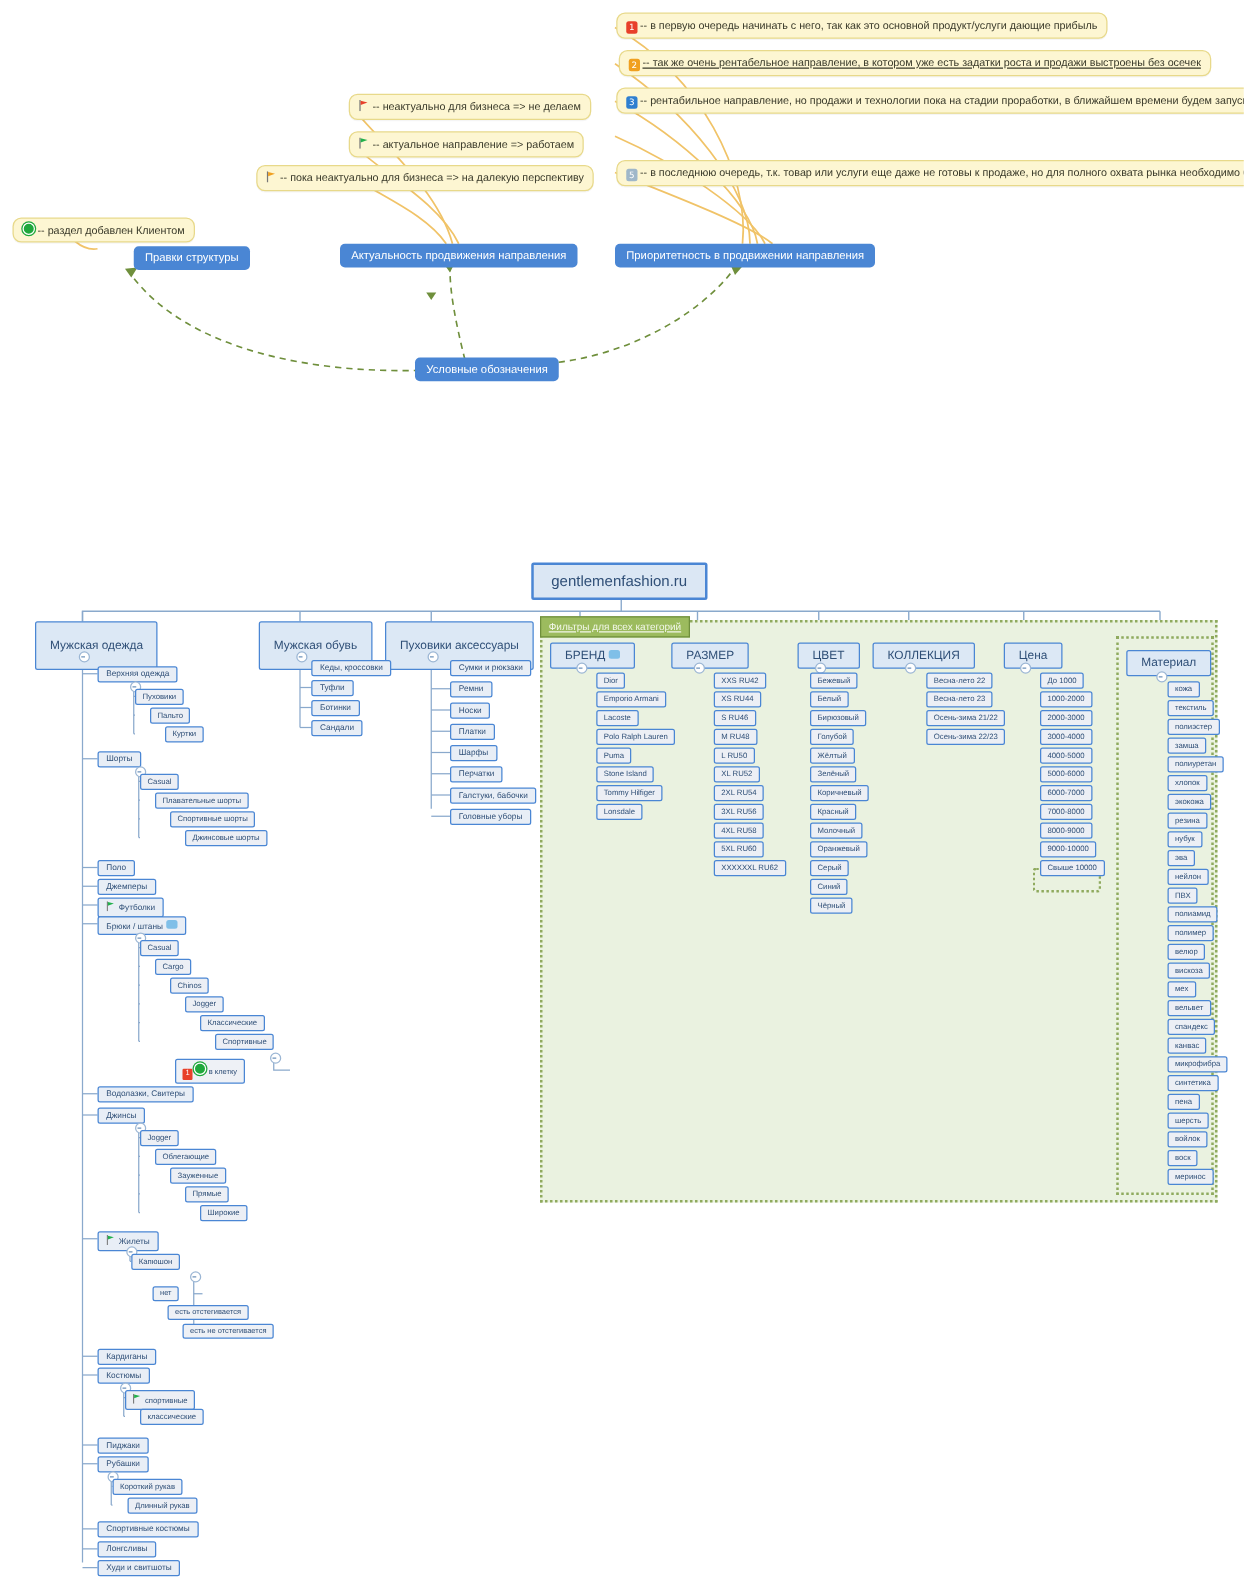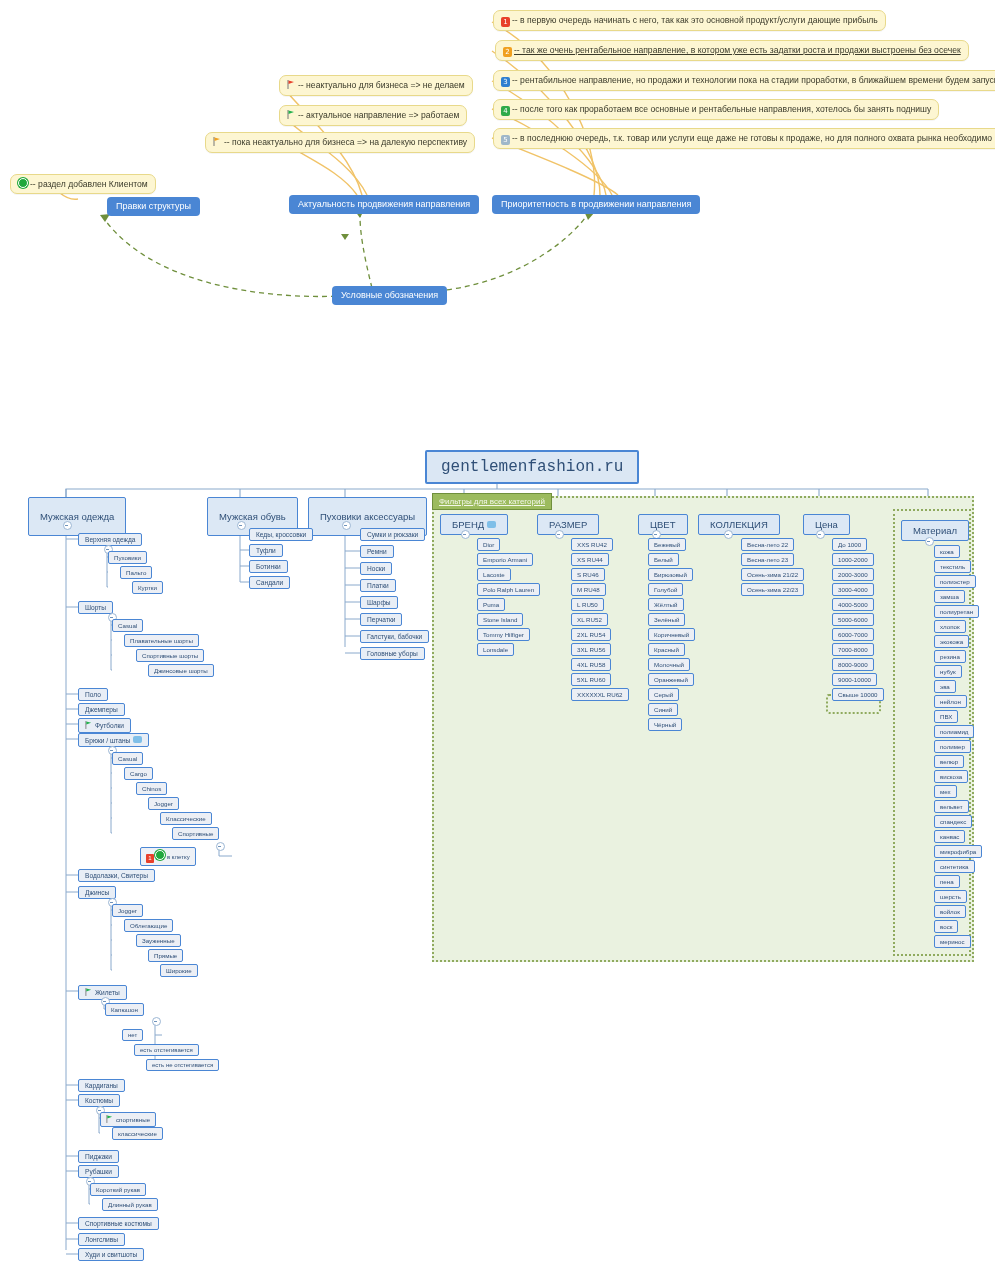--- a/index.html
+++ b/index.html
@@ -19,21 +19,21 @@
   .b4{background:#2faa4a}.b5{background:#9fb7c9}
   .flag{display:inline-block;margin-right:3px;vertical-align:-1px;}
 
   
   .bluenode{position:absolute;background:#4a86d4;color:#fff;border-radius:4px;
         font-size:9px;line-height:13px;padding:3px 9px;white-space:nowrap;text-align:center;}
 
   
   .mbox{position:absolute;background:#dce8f5;border:1.4px solid #4a86d4;border-radius:2px;
         color:#2f4f77;white-space:nowrap;box-sizing:border-box;}
-  .lvl0{font-size:16px;padding:6px 14px;background:#dbe7f4;border-width:2px;font-family:Liberation Mono, monospace;}
+  .lvl0{font-size:12px;padding:6px 14px;background:#dbe7f4;border-width:2px;}
   .lvl1{font-size:9.5px;padding:13px 11px;}
   .lvl2{font-size:6.6px;padding:2px 6px;background:#e8eef6;}
   .lvl3{font-size:6.2px;padding:2px 5px;background:#eceff5;}
   .lvl4{font-size:6.0px;padding:2px 5px;background:#eef1f6;}
   .filtcol{font-size:9.5px;padding:4px 11px;background:#dce8f5;}
 
   
   .filterbox{position:absolute;background:#eaf2e0;border:2px dotted #8faa5e;box-sizing:border-box;}
   .filterhdr{position:absolute;background:#9cbb5e;border:1.5px solid #6f8f3c;color:#f2f7e9;
         font-size:8px;line-height:11px;padding:2px 6px;white-space:nowrap;text-decoration:underline;}
@@ -248,23 +248,20 @@
 
   <div class="note" style="left:493px;top:10px;">
     <span class="badge b1">1</span><span>-- в первую очередь начинать с него, так как это основной продукт/услуги дающие прибыль</span>
   </div>
   <div class="note" style="left:495px;top:40px;text-decoration:underline;">
     <span class="badge b2">2</span><span>-- так же очень рентабельное направление, в котором уже есть задатки роста и продажи выстроены без осечек</span>
   </div>
   <div class="note" style="left:493px;top:70px;">
     <span class="badge b3">3</span><span>-- рентабильное направление, но продажи и технологии пока на стадии проработки, в ближайшем времени будем запускать</span>
   </div>
-  <div class="note" style="left:493px;top:99px;">
-    <span class="badge b4">4</span><span>-- после того как проработаем все основные и рентабельные направления, хотелось бы занять поднишу</span>
-  </div>
   <div class="note" style="left:493px;top:128px;">
     <span class="badge b5">5</span><span>-- в последнюю очередь, т.к. товар или услуги еще даже не готовы к продаже, но для полного охвата рынка необходимо будет</span>
   </div>
 
   <div class="note" style="left:279px;top:75px;">
     <span class="flag">
       <svg width="8" height="9" viewBox="0 0 8 9">
           <path d="M1 0 L1 9" stroke="#777" stroke-width="1"></path>
           <path d="M1.5 0.5 L7 2 L1.5 4 Z" fill="#e8402a"></path>
         </svg>
@@ -285,21 +282,21 @@
           <path d="M1.5 0.5 L7 2 L1.5 4 Z" fill="#f0a020"></path>
         </svg>
     </span><span>-- пока неактуально для бизнеса =&gt; на далекую перспективу</span>
   </div>
 
   <div class="note" style="left:10px;top:174px;">
     <span class="dot"></span><span>-- раздел добавлен Клиентом</span>
   </div>
 
   <div class="bluenode" style="left:64px;top:197px;margin-left:43px;">Правки структуры</div>
-  <div class="bluenode" style="left:272px;top:195px;margin-left:17px;">Актуальность продвижения направления</div>
+  <div class="bluenode" style="left:272px;top:195px;">Актуальность продвижения направления</div>
   <div class="bluenode" style="left:492px;top:195px;">Приоритетность в продвижении направления</div>
   <div class="bluenode" style="left:332px;top:286px;">Условные обозначения</div>
 
   <div class="mbox lvl0" style="left:425px;top:450px;">gentlemenfashion.ru</div>
 
   <div class="mbox lvl1" style="left:28px;top:497px;">Мужская одежда</div>
   <div class="collapse" style="left:63px;top:521px;"></div>
 
   <div class="mbox lvl1" style="left:207px;top:497px;">Мужская обувь</div>
   <div class="collapse" style="left:237px;top:521px;"></div>

